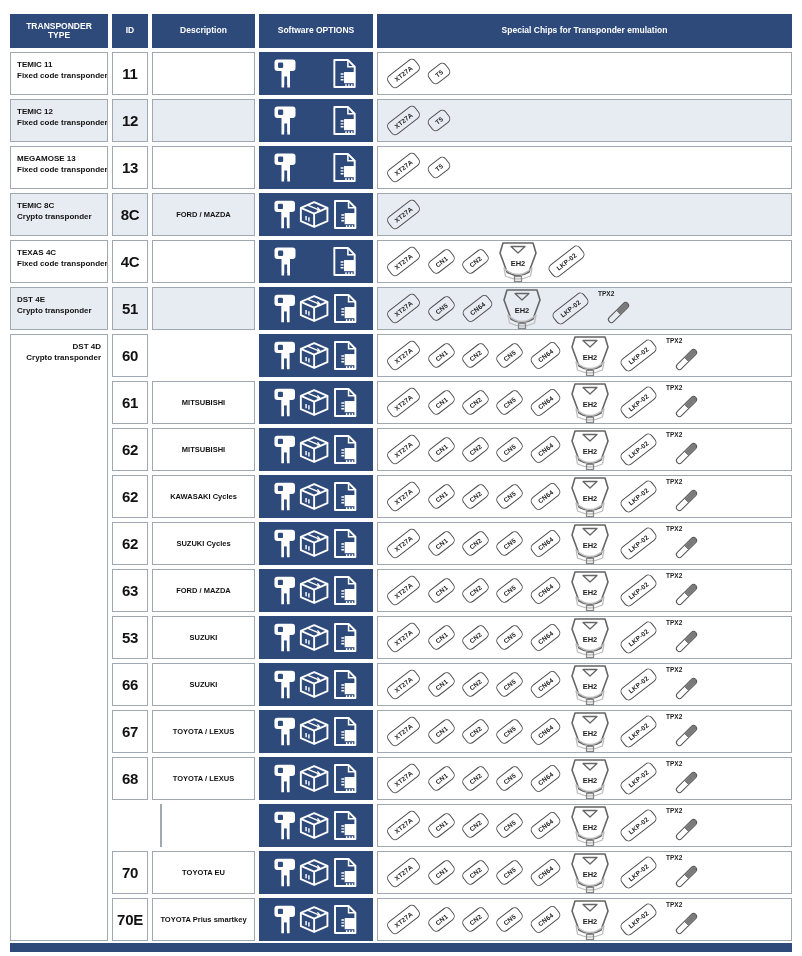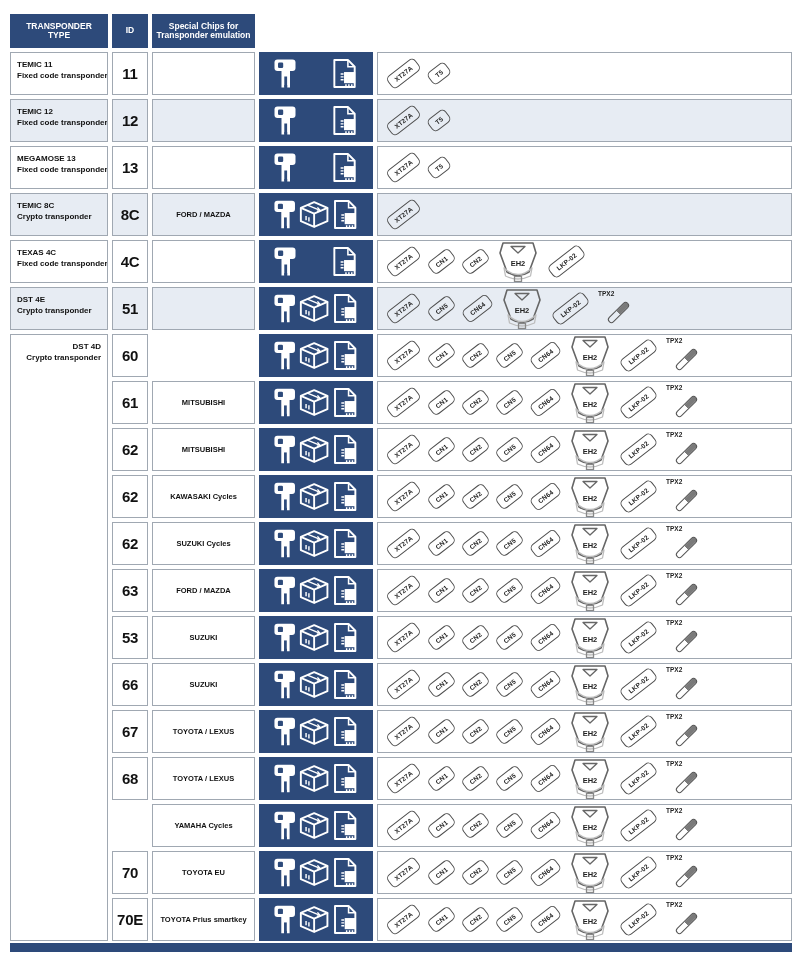--- a/index.html
+++ b/index.html
@@ -57,20 +57,22 @@
   }
   .footer-band{height:9px;background:var(--navy,#2d4a7a);margin-top:2px;}
 </style>
 </head>
 <body>
 
 <div class="page">
   <div class="grid" id="grid">
     <div class="hcell">TRANSPONDER TYPE</div>
     <div class="hcell">ID</div>
+    <div class="hcell">Description</div>
+    <div class="hcell">Software OPTIONS</div>
     <div class="hcell">Special Chips for Transponder emulation</div>
   <div class="cell type-cell" style="grid-area: 2 / 1;">
         <div class="t-name">TEMIC 11</div>
                    <div class="t-sub">Fixed code transponder</div>
       </div>
       <div class="cell id-cell" style="grid-area: 2 / 2;">11</div>
       <div class="cell desc-cell" style="grid-area: 2 / 3;"></div>
       <div class="cell sw-cell" style="grid-area: 2 / 4;">
         <svg width="27" height="31" viewBox="0 0 27 31">
     <rect x="2.5" y="1.5" width="21" height="11.5" rx="3" fill="#fff"></rect>
@@ -997,21 +999,20 @@
           <div class="tag" style="width: 43px;">
             <span>LKP-02</span>
           </div>
         </div>
         <div class="chip-slot tube-slot">
           <span class="tube-label">TPX2</span>
           <i class="tube"></i>
         </div>
       </div>
       <div class="cell id-cell" style="grid-area: 18 / 2; margin-left: 48px;">69</div>
-      <div class="cell desc-cell" style="grid-area: 18 / 3;">YAMAHA Cycles</div>
       <div class="cell sw-cell" style="grid-area: 18 / 4;">
         <svg width="27" height="31" viewBox="0 0 27 31">
     <rect x="2.5" y="1.5" width="21" height="11.5" rx="3" fill="#fff"></rect>
     <rect x="6" y="4.5" width="5.2" height="5.5" rx="1.2" fill="#2d4a7a"></rect>
     <path fill="#fff" d="M9.5 13 h8.5 v16.5 h-2.8 v-2.6 h-2.9 v2.6 h-2.8 z"></path>
     <rect x="12.3" y="18.5" width="2.8" height="11" fill="#2d4a7a"></rect>
         </svg>
         <svg width="33" height="31" viewBox="0 0 34 32" fill="none" stroke="#fff" stroke-width="2" stroke-linejoin="round">
     <path d="M17 3 L31 9 L17 15 L3 9 Z"></path>
     <path d="M3 9 V23 L17 29 V15"></path>

